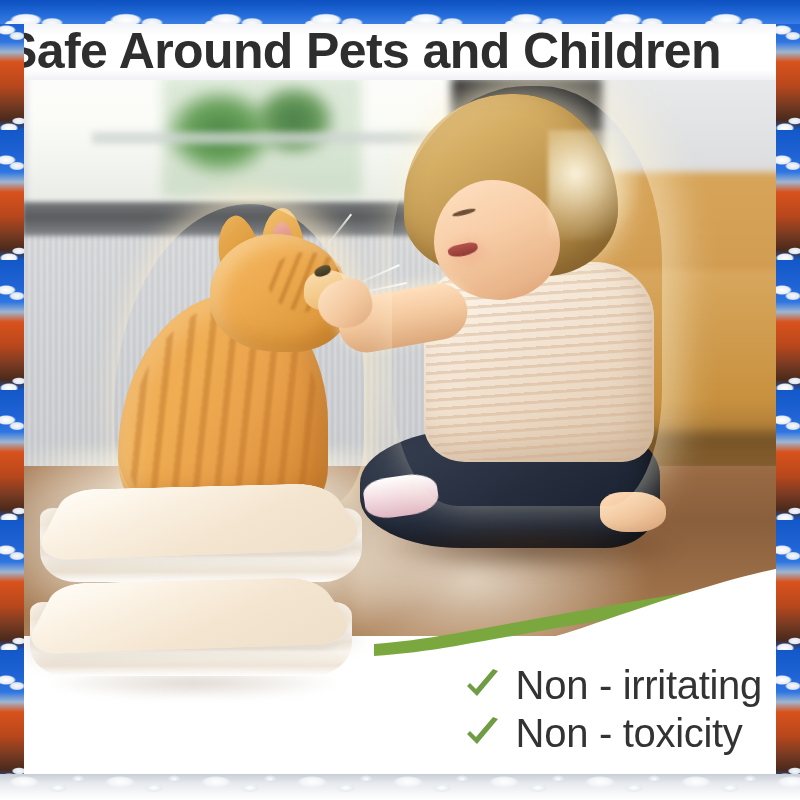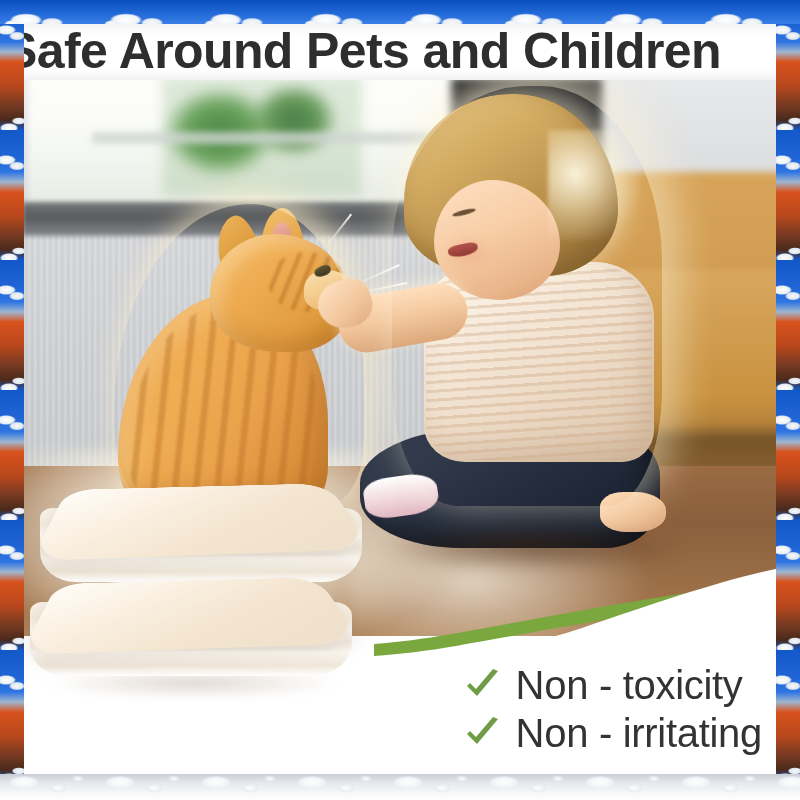--- a/index.html
+++ b/index.html
@@ -555,28 +555,28 @@
       <div class="pad-lip"></div>
       <div class="pad-face"></div>
     </div>
 
     <div id="features">
 
       <div class="feature-row">
         <svg class="check-icon" viewBox="0 0 40 40">
           <path d="M 5 21 L 15 31 L 36 6 L 31 4 L 14 24 L 8 18 Z" fill="#6f9c44"></path>
         </svg>
-        <span class="feature-label">Non - toxicity</span>
+        <span class="feature-label">Non - irritating</span>
       </div>
 
       <div class="feature-row">
         <svg class="check-icon" viewBox="0 0 40 40">
           <path d="M 5 21 L 15 31 L 36 6 L 31 4 L 14 24 L 8 18 Z" fill="#6f9c44"></path>
         </svg>
-        <span class="feature-label">Non - irritating</span>
+        <span class="feature-label">Non - toxicity</span>
       </div>
 
     </div>
 
     <div id="title-bar">
       <div id="title-text">Safe Around Pets and Children</div>
     </div>
 
   </div>
 

